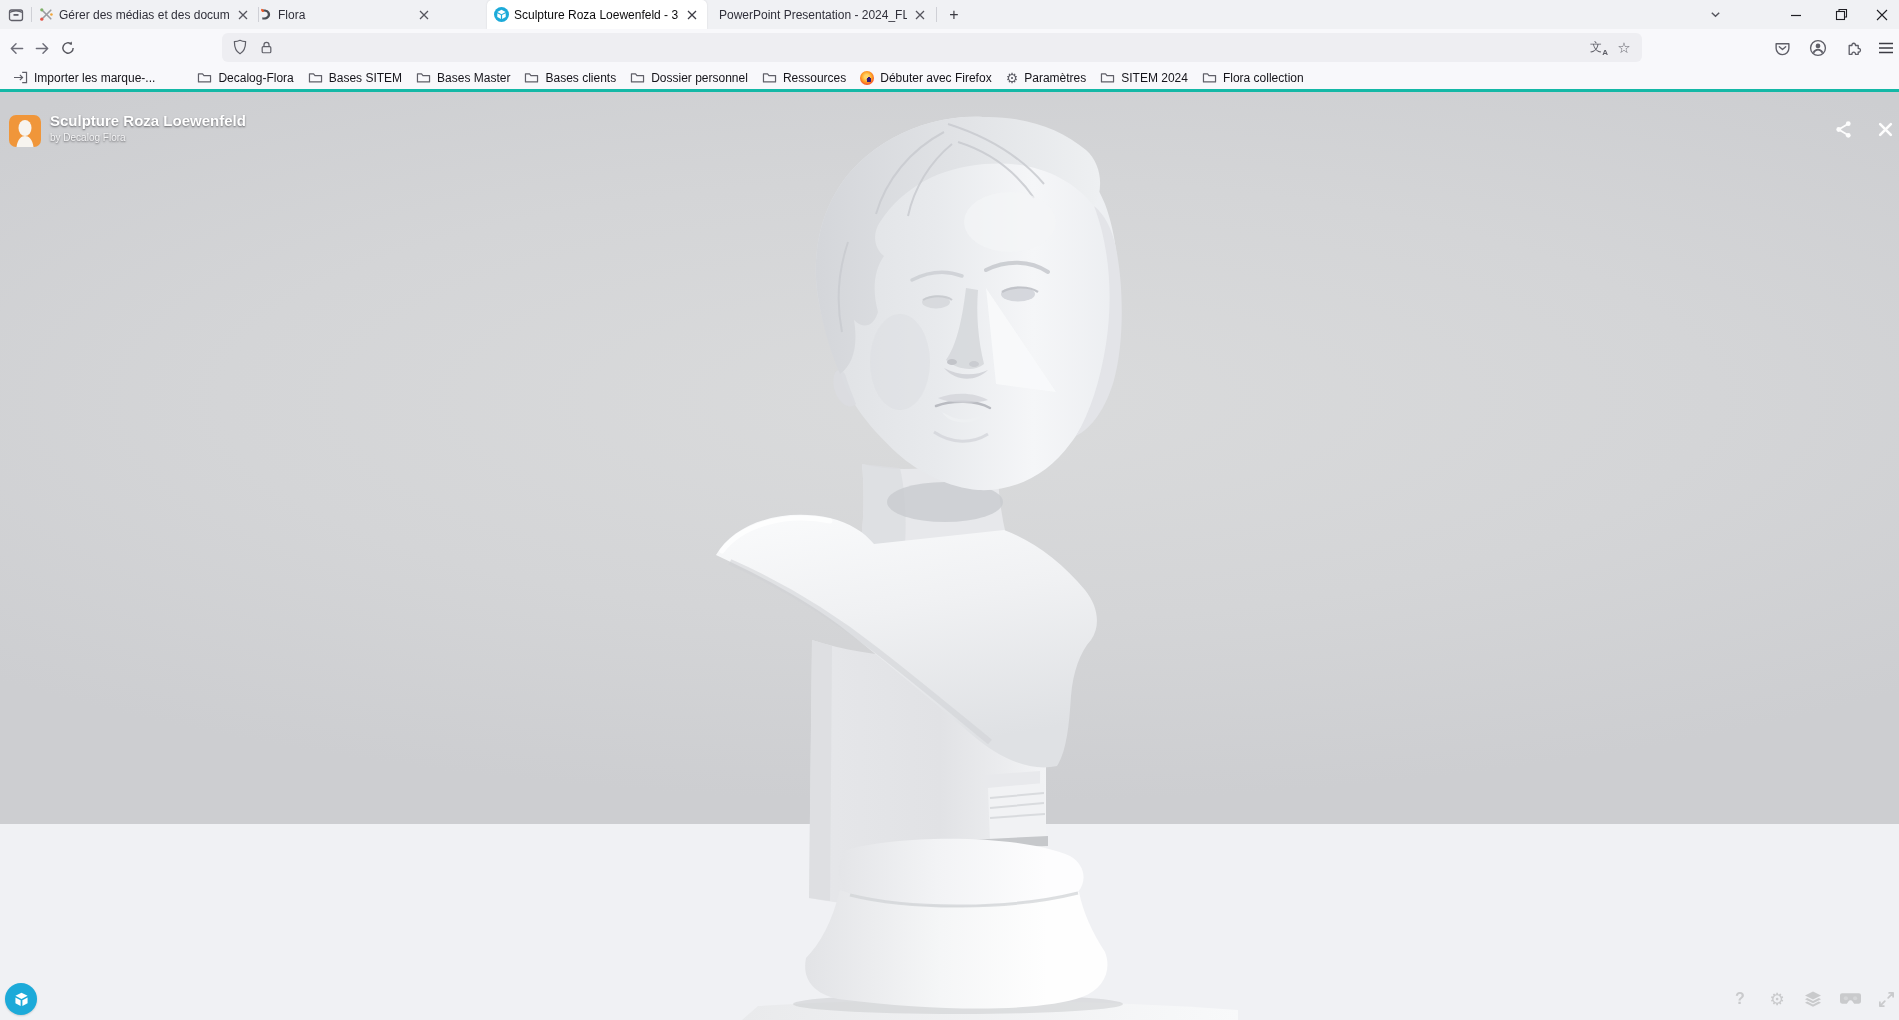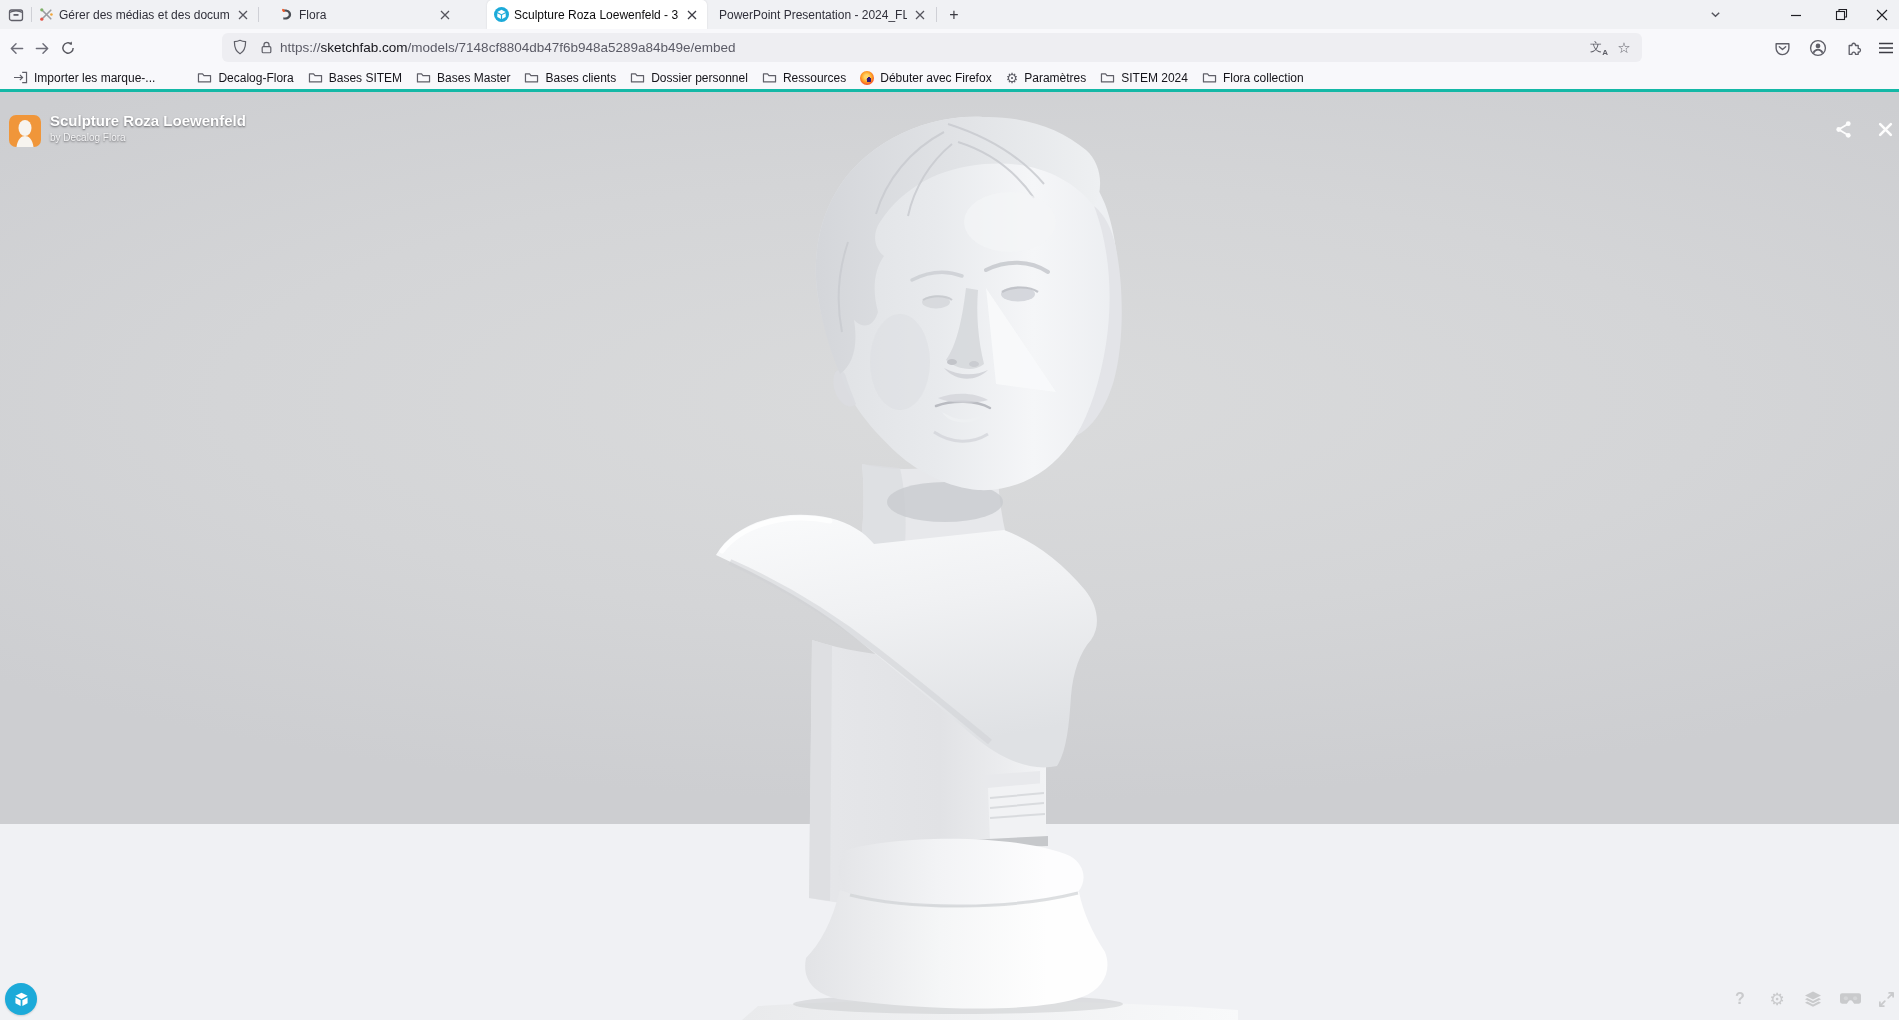--- a/index.html
+++ b/index.html
@@ -77,21 +77,21 @@
     </svg>
     <span class="t-label">Gérer des médias et des docum</span>
     <span class="t-close">
       <svg width="10" height="10" viewBox="0 0 10 10">
           <path d="M1 1 L9 9 M9 1 L1 9" stroke="#55555d" stroke-width="1.3"></path>
         </svg>
     </span>
   </div>
   <div class="tab-sep" style="left:258px"></div>
 
-  <div class="tab" style="left:272px;width:188px">
+  <div class="tab" style="left:251px;width:188px">
     <svg class="favicon" viewBox="0 0 16 16">
       <path d="M4.6 2.8 C9.6 2 12.9 4.5 12.9 8 C12.9 11.5 9.6 14 4.6 13.2 L4.6 10.9 C8 11.7 10.4 10.2 10.4 8 C10.4 5.8 8 4.3 4.6 5.1 Z" fill="#4a4e54"></path>
       <path d="M4.1 1.9 C5.8 2.5 6.6 3.8 6.1 5.3 C4.6 5.5 3.4 4.6 3.2 3.1 C3.2 2.6 3.5 2.1 4.1 1.9 Z" fill="#f05a28"></path>
     </svg>
     <span class="t-label">Flora</span>
     <span class="t-close">
       <svg width="10" height="10" viewBox="0 0 10 10">
           <path d="M1 1 L9 9 M9 1 L1 9" stroke="#55555d" stroke-width="1.3"></path>
         </svg>
     </span>
@@ -170,21 +170,20 @@
       <svg width="16" height="16" viewBox="0 0 16 16">
         <path d="M8 1.3 C9.8 2.2 11.6 2.6 13.6 2.7 C13.6 7.8 13 12 8 14.7 C3 12 2.4 7.8 2.4 2.7 C4.4 2.6 6.2 2.2 8 1.3 Z" fill="none" stroke="#5f5f68" stroke-width="1.2"></path>
       </svg>
     </div>
     <div class="ubtn" style="left:34px;width:20px">
       <svg width="15" height="15" viewBox="0 0 16 16">
         <rect x="3.4" y="7" width="9.2" height="6.6" rx="1.2" fill="none" stroke="#5f5f68" stroke-width="1.3"></rect>
         <path d="M5.3 7 V5.2 a2.7 2.7 0 0 1 5.4 0 V7" fill="none" stroke="#5f5f68" stroke-width="1.3"></path>
       </svg>
     </div>
-    <div class="urltext"><span>https://</span><span class="domain">sketchfab.com</span><span>/models/7148cf8804db47f6b948a5289a84b49e/embed</span></div>
     <div class="ubtn" style="right:34px">
       <span class="translate-ic"><span>文</span><small>A</small></span>
     </div>
     <div class="ubtn" style="right:6px">
       <span class="star-ic">☆</span>
     </div>
   </div>
 
   <div class="navbtn" style="left:1768px">
     <svg width="17" height="17" viewBox="0 0 16 16">

